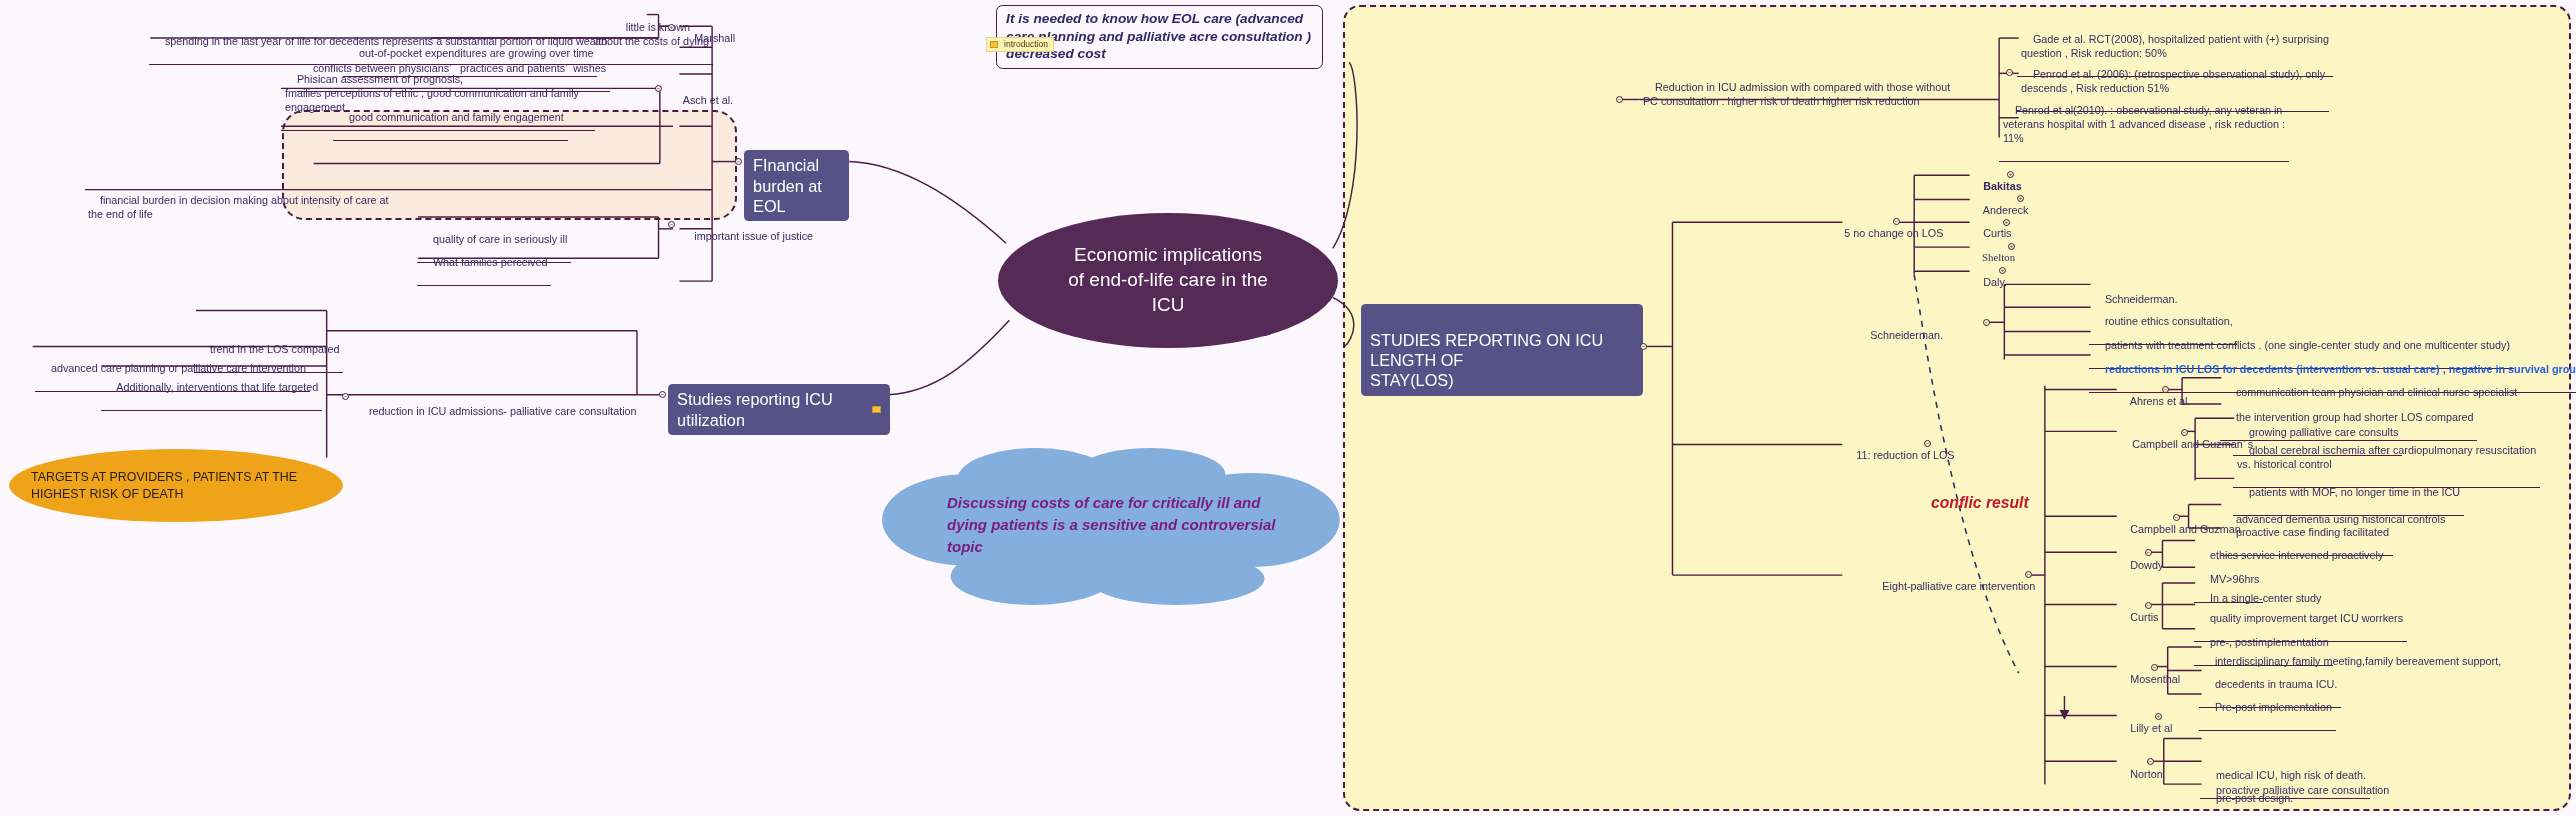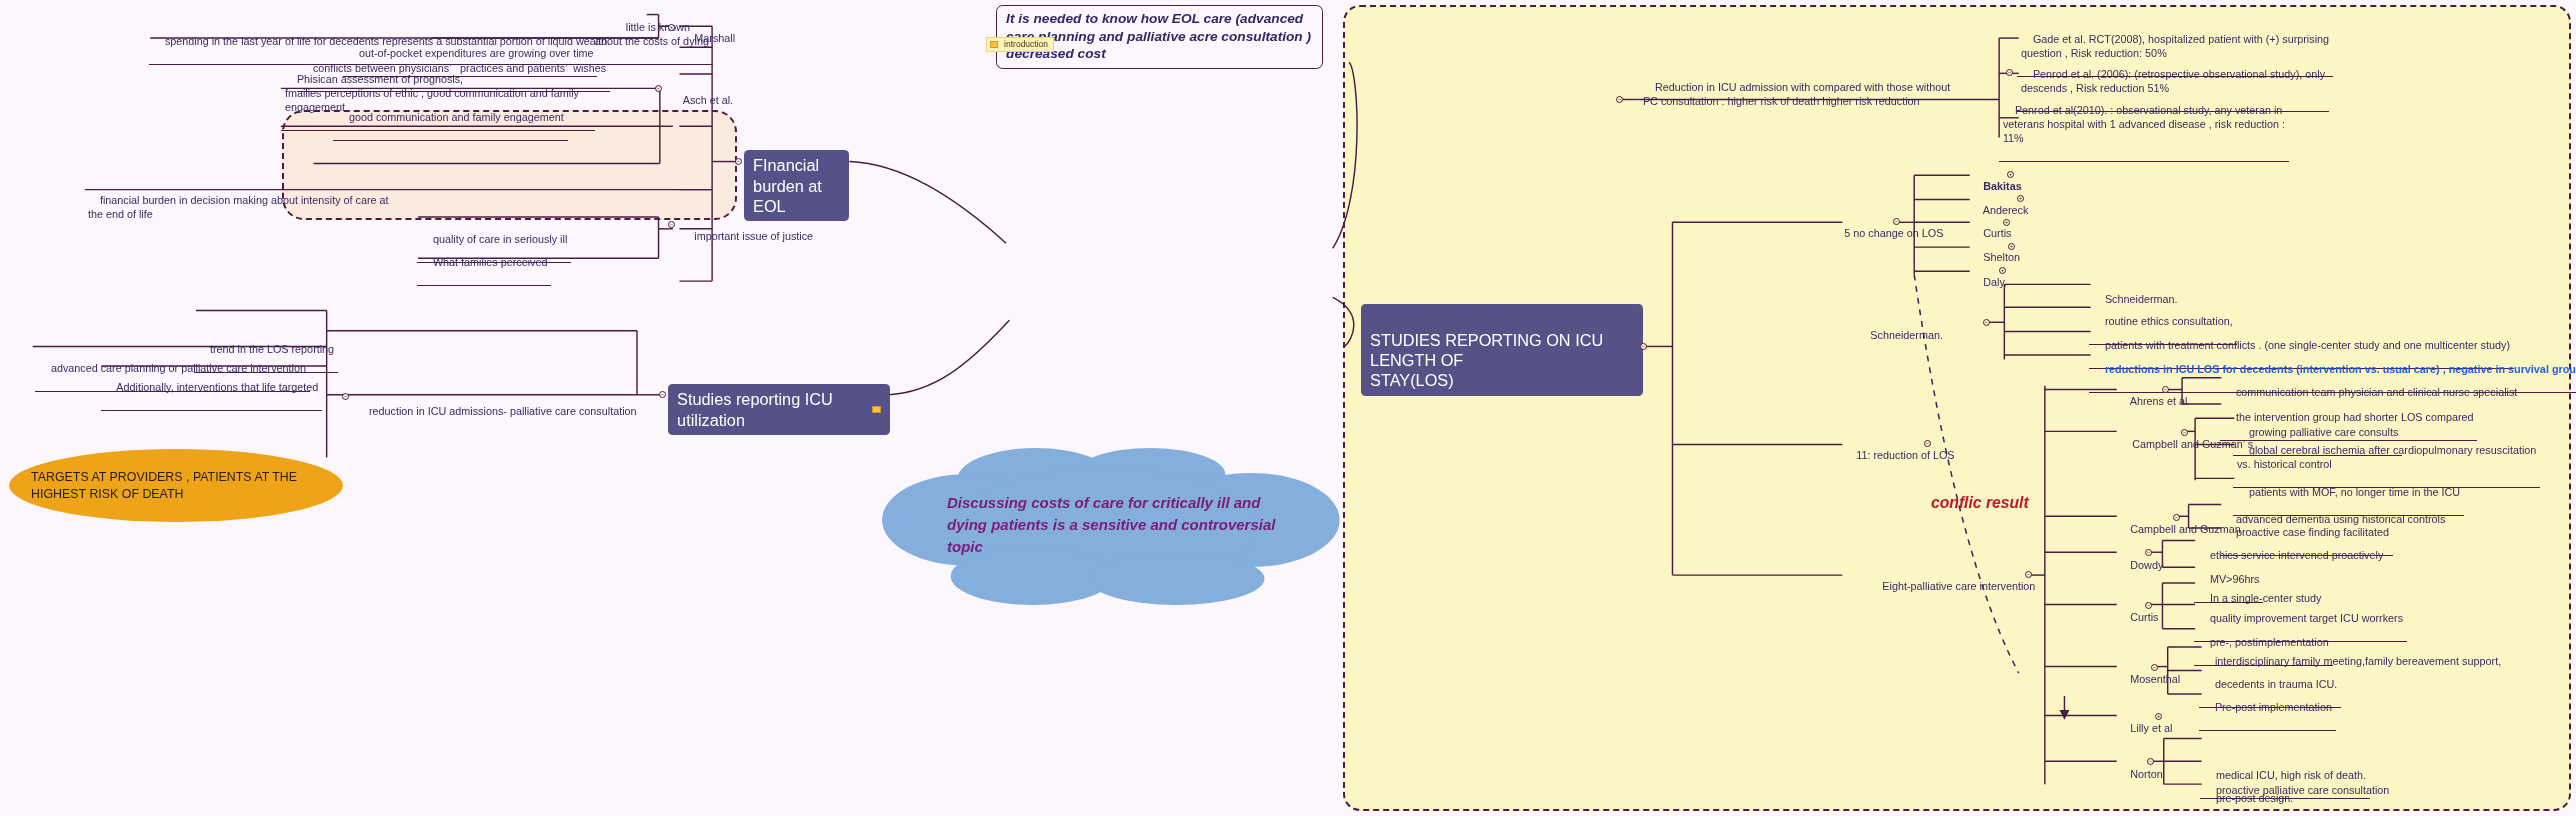--- a/index.html
+++ b/index.html
@@ -309,20 +309,25 @@
 
       <path d="M2930,420 C2960,620 3010,880 3090,1030"></path>
     </g>
     <defs>
       <marker id="arrowhead" markerWidth="7" markerHeight="7" refX="4" refY="3.5" orient="auto">
         <polygon points="0 0, 7 3.5, 0 7" fill="#4a1b43"></polygon>
       </marker>
     </defs>
   </svg>
 
+  <div id="central-oval">
+    <span style="white-space:pre-line">Economic implications
+of end-of-life care in the
+ICU</span>
+  </div>
 
   <div id="intro-callout">
     <span>It is needed to know how EOL care (advanced care planning and palliative acre consultation ) decreased cost</span>
   </div>
   <div class="knob" style="left:989px; top:43px;">+</div>
   <div id="intro-tag">
     <span class="tag-glyph"></span>
     <span>introduction</span>
   </div>
 
@@ -414,21 +419,21 @@
   <div class="namenode" style="left:679px; top:217px;">
     <span>important issue of justice</span>
   </div>
   <div class="knob" style="left:668px; top:221px;">−</div>
 
   <div class="leaf ul" style="left:417px; top:240px;">
     <span>What families perceived</span>
   </div>
 
   <div class="leaf ul" style="left:194px; top:327px;">
-    <span>trend in the LOS reporting</span>
+    <span>trend in the LOS compared</span>
   </div>
 
   <div class="leaf ul" style="left:35px; top:346px;">
     <span>advanced care planning or palliative care intervention</span>
   </div>
 
   <div class="leaf ul" style="left:101px; top:365px;">
     <span>Additionally, interventions that life targeted</span>
   </div>
 
@@ -472,21 +477,21 @@
   <div class="namenode ul" style="left:1968px; top:191px;">
     <span>Andereck</span>
   </div>
   <div class="knob on-yellow" style="left:2017px; top:195px;">+</div>
 
   <div class="namenode ul" style="left:1968px; top:214px;">
     <span>Curtis</span>
   </div>
   <div class="knob on-yellow" style="left:2003px; top:219px;">+</div>
 
-  <div class="namenode ul" style="left:1968px; top:238px;">
+  <div class="namenode ul" style="left:1968px; top:238px;font-family:Liberation Serif, serif;">
     <span>Shelton</span>
   </div>
   <div class="knob on-yellow" style="left:2008px; top:243px;">+</div>
 
   <div class="namenode ul" style="left:1968px; top:263px;">
     <span>Daly.</span>
   </div>
   <div class="knob on-yellow" style="left:1999px; top:267px;">+</div>
 
   <div class="namenode" style="left:1855px; top:316px;">

